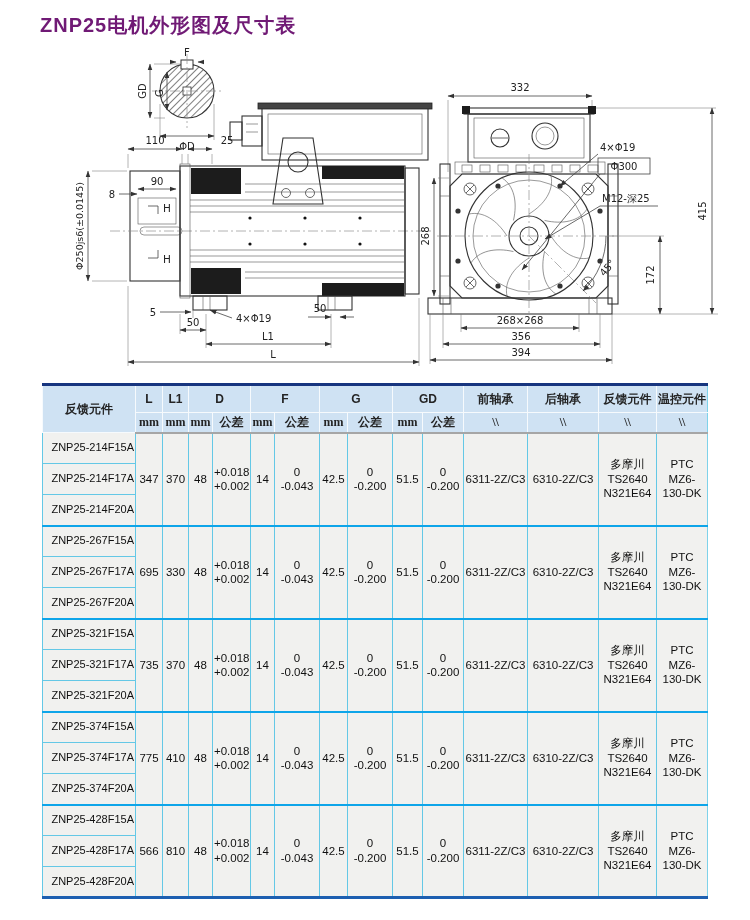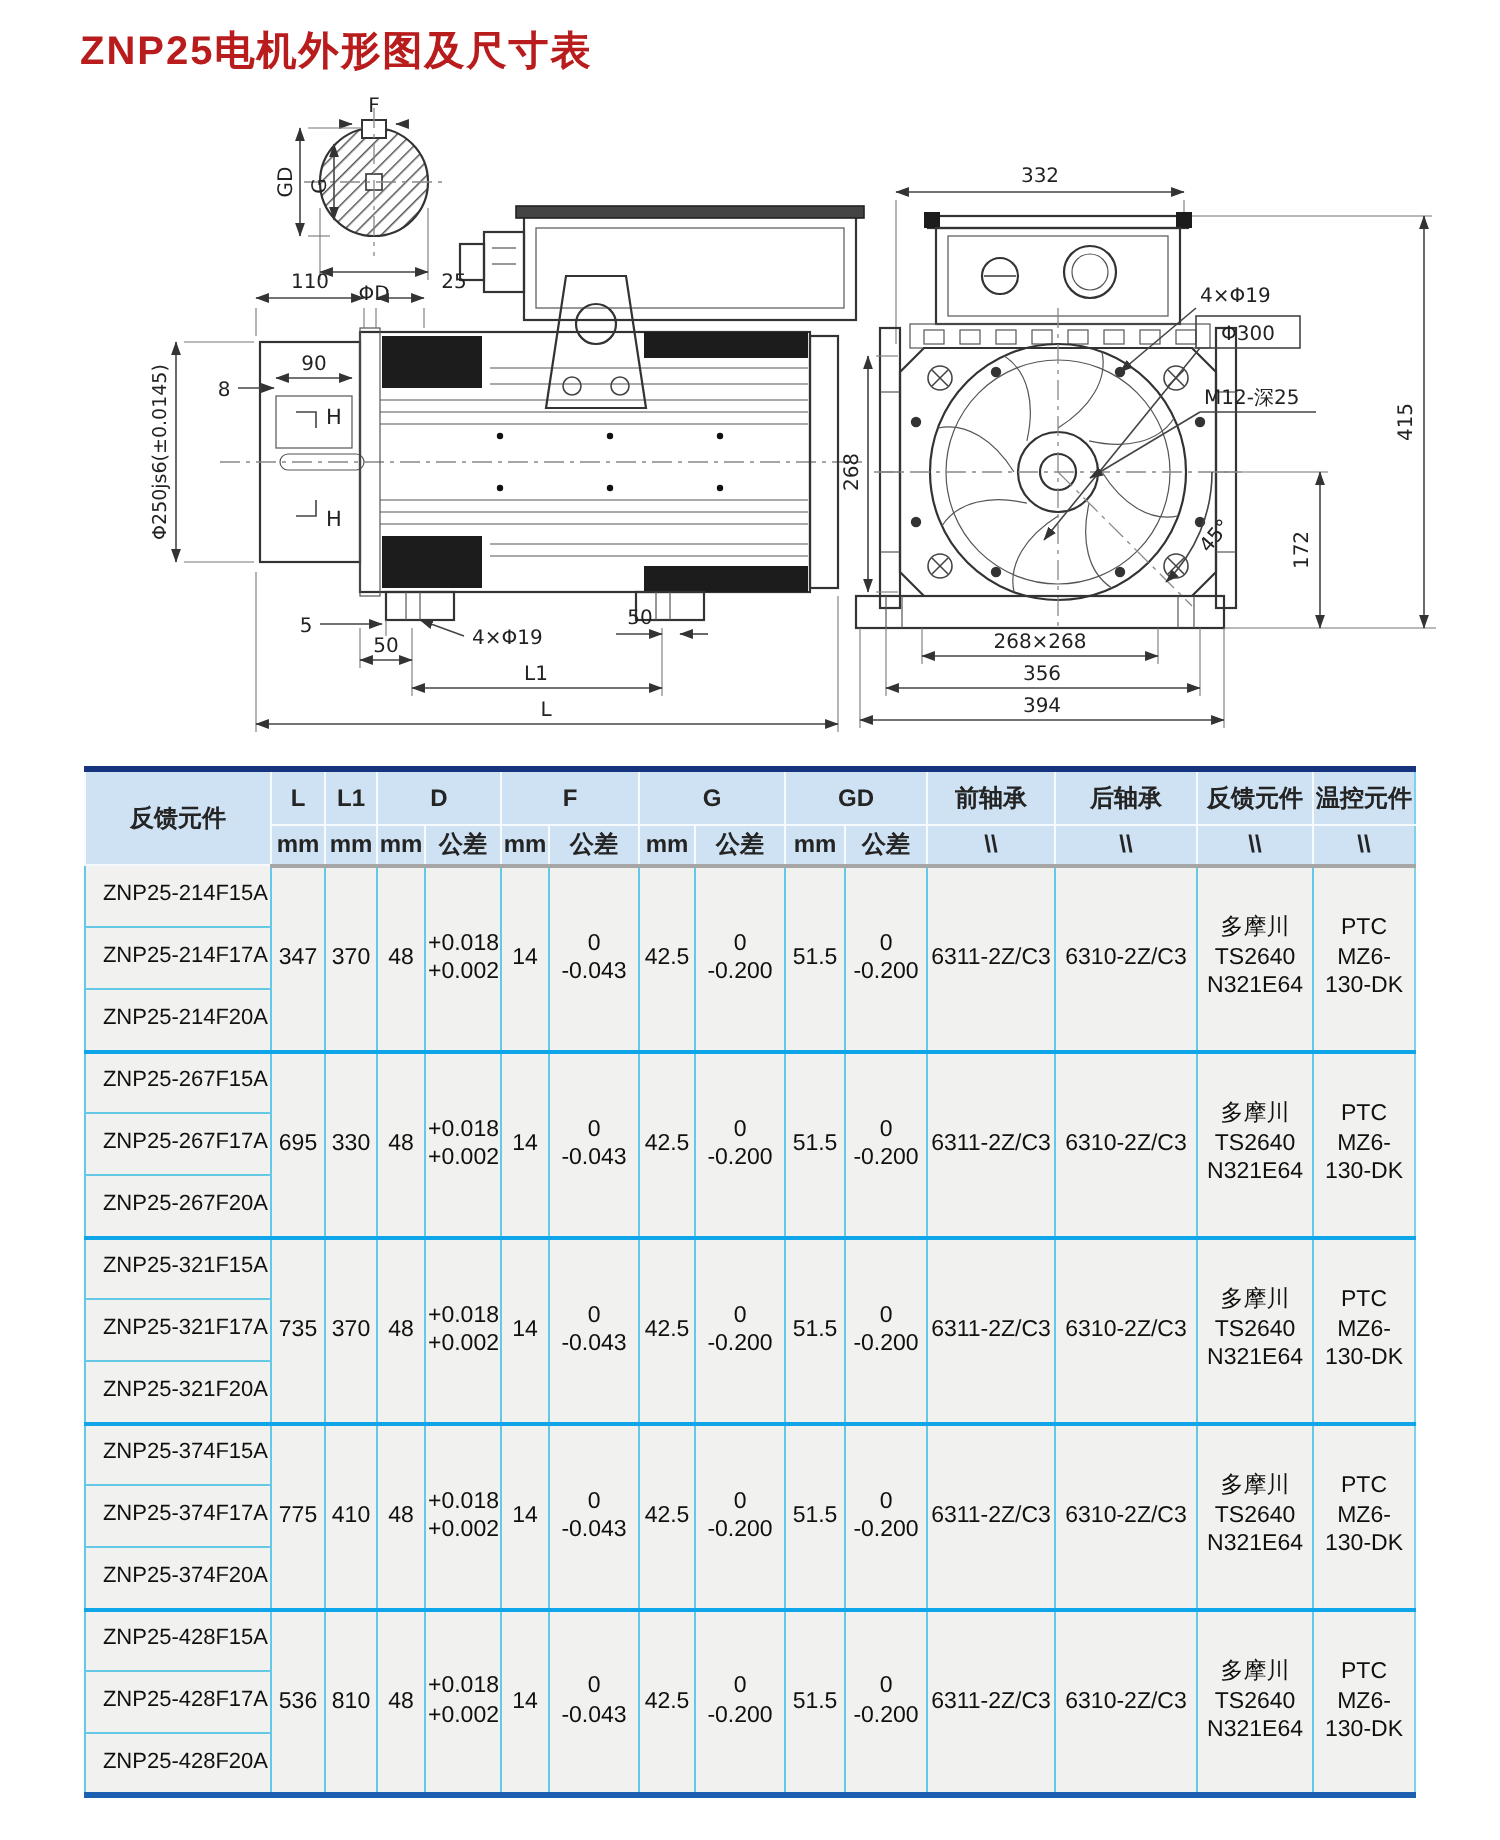--- a/index.html
+++ b/index.html
@@ -1,40 +1,40 @@
 <!DOCTYPE html>
 <html><head>
 <meta charset="utf-8">
 <style>
   html,body{margin:0;padding:0;}
   body{width:750px;height:920px;position:relative;background:#ffffff;
        font-family:"Liberation Sans","DejaVu Sans",sans-serif;overflow:hidden;}
   #title{position:absolute;left:40px;top:12px;font-size:20px;font-weight:bold;
-         color:#b91c1c;letter-spacing:1px;}
+         color:#701a75;letter-spacing:1px;}
   #drawing{position:absolute;left:0;top:46px;width:750px;height:336px;}
   svg text{font-family:"DejaVu Sans","Liberation Sans",sans-serif;font-size:10px;fill:#222;}
   svg .big{font-size:10.5px;}
   .out{stroke:#333;stroke-width:1.1;fill:none;}
   .thin{stroke:#555;stroke-width:.6;fill:none;}
   .dim{stroke:#444;stroke-width:.8;fill:none;}
   .ext{stroke:#777;stroke-width:.55;fill:none;}
   .cl{stroke:#888;stroke-width:.65;fill:none;stroke-dasharray:10 3 2 3;}
   .blk{fill:#1c1c1c;stroke:none;}
   .tmid{text-anchor:middle;}
   
   #tablewrap{position:absolute;left:42px;top:383px;}
   table.t{border-collapse:collapse;table-layout:fixed;width:666px;
           border-top:3px solid #17357f;border-bottom:3px solid #1d5fb0;
           border-left:1px solid #7ed2ea;border-right:1px solid #7ed2ea;
           background:#f1f1ef;}
   thead th{background:#cfe2f3;font-size:12px;font-weight:bold;color:#242424;
            border-left:1px solid #f6fafd;border-bottom:1px solid #f6fafd;
            padding:0;text-align:center;}
   thead tr:first-child{height:28px;}
-  thead tr:last-child{height:20px;}
+  thead tr:last-child{height:20px;font-family:Liberation Serif, serif;}
   thead tr:last-child th{border-bottom:2px solid #a6a6a6;}
   tbody td{border-left:1px solid #64c8e6;text-align:center;font-size:11.5px;
            color:#101010;white-space:pre-line;line-height:1.25;padding:0 1px;}
   tbody tr{height:31px;}
   td.model{text-align:right;padding-left:7px;font-size:11px;white-space:nowrap;}
   td.mb{border-bottom:1px solid #64c8e6;}
   tr.gf td{border-top:2px solid #0ea5e9;}
 </style>
 </head>
 <body>
@@ -472,21 +472,21 @@
     </tr>
     <tr>
           <td class="model mb">ZNP25-374F17A</td>
         </tr>
     <tr>
           <td class="model">ZNP25-374F20A</td>
         </tr>
 
     <tr class="gf">
       <td class="model mb">ZNP25-428F15A</td>
-      <td rowspan="3">536</td>
+      <td rowspan="3">566</td>
       <td rowspan="3">810</td>
       <td rowspan="3">48</td>
       <td rowspan="3">+0.018
 +0.002</td>
       <td rowspan="3">14</td>
       <td rowspan="3">0
 -0.043</td>
       <td rowspan="3">42.5</td>
       <td rowspan="3">0
 -0.200</td>

